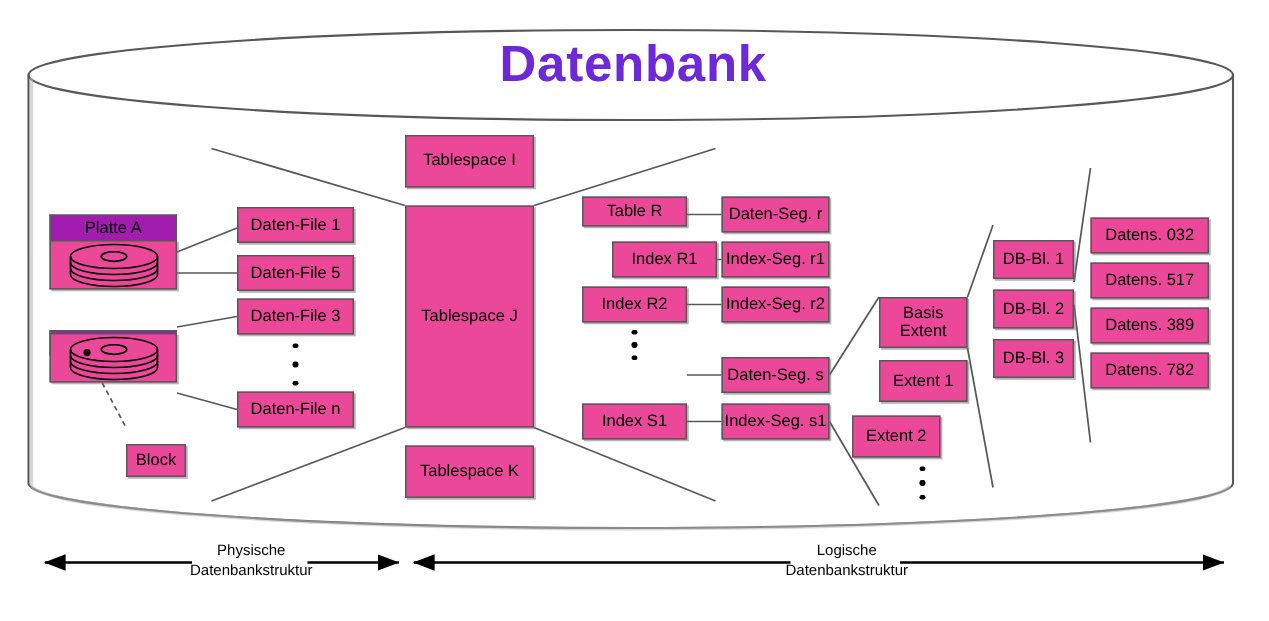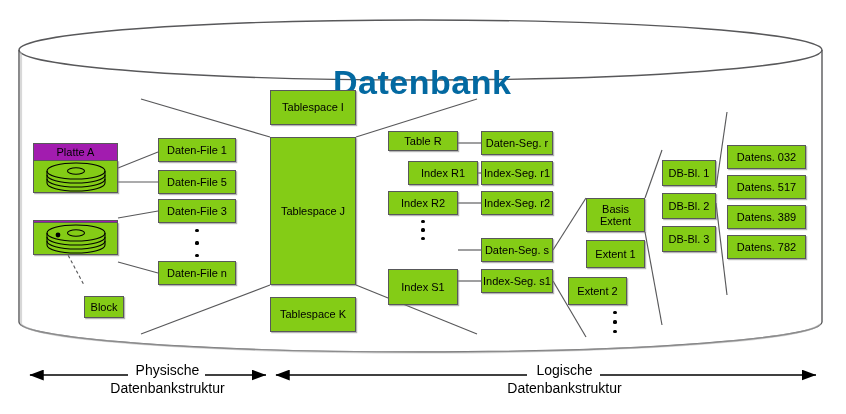--- a/index.html
+++ b/index.html
@@ -1,26 +1,26 @@
 <!DOCTYPE html>
 <html><head>
 <meta charset="utf-8">
 <style>
   html,body{margin:0;padding:0;background:#f0f0f0;}
   body{font-family:"Liberation Sans",sans-serif;}
   #canvas{position:relative;width:846px;height:414px;background:#ffffff;overflow:hidden;}
   #svg-layer{position:absolute;left:0;top:0;width:846px;height:414px;}
-  .box{position:absolute;box-sizing:border-box;border:1.3px solid #58585a;background:#84cc16;
+  .box{position:absolute;box-sizing:border-box;border:1.3px solid #58585a;background:#ec4899;
        display:flex;align-items:center;justify-content:center;text-align:center;
        font-family:"Liberation Sans",sans-serif;font-size:11px;color:#000;line-height:1.12;
        box-shadow:1.2px 1.2px 0 rgba(120,120,120,.55);}
   .box.two-line{flex-direction:column;}
   .title{position:absolute;font-family:"Liberation Sans",sans-serif;font-weight:bold;
-         font-size:34px;letter-spacing:.5px;color:#0369a1;white-space:nowrap;margin-top:39px;}
-  .axis-label{position:absolute;text-align:center;font-size:14px;color:#000;
+         font-size:34px;letter-spacing:.5px;color:#6d28d9;white-space:nowrap;}
+  .axis-label{position:absolute;text-align:center;font-size:10px;color:#000;
               line-height:1.25;white-space:nowrap;}
   .platte-head{position:absolute;box-sizing:border-box;border:1.3px solid #58585a;
                border-bottom:none;background:#a21caf;display:flex;align-items:center;
                justify-content:center;font-size:11px;}
   .vdots{position:absolute;display:flex;flex-direction:column;align-items:center;
          justify-content:space-between;}
   .vdots i{display:block;width:3.2px;height:3.2px;border-radius:50%;background:#000;}
 </style>
 </head>
 <body>
@@ -176,21 +176,21 @@
     <span>Index R1</span>
   </div>
   <div class="box" style="left:388px;top:191px;width:70px;height:24px;">
     <span>Index R2</span>
   </div>
   <div class="vdots" style="left:421px;top:220px;width:4px;height:20px;">
     <i></i>
       <i></i>
       <i></i>
   </div>
-  <div class="box" style="left:388px;top:269px;width:70px;height:36px;">
+  <div class="box" style="left:388px;top:269px;width:70px;height:24px;">
     <span>Index S1</span>
   </div>
 
   <div class="box" style="left:481px;top:131px;width:72px;height:24px;">
     <span>Daten-Seg. r</span>
   </div>
   <div class="box" style="left:481px;top:161px;width:72px;height:24px;">
     <span>Index-Seg. r1</span>
   </div>
   <div class="box" style="left:481px;top:191px;width:72px;height:24px;">

